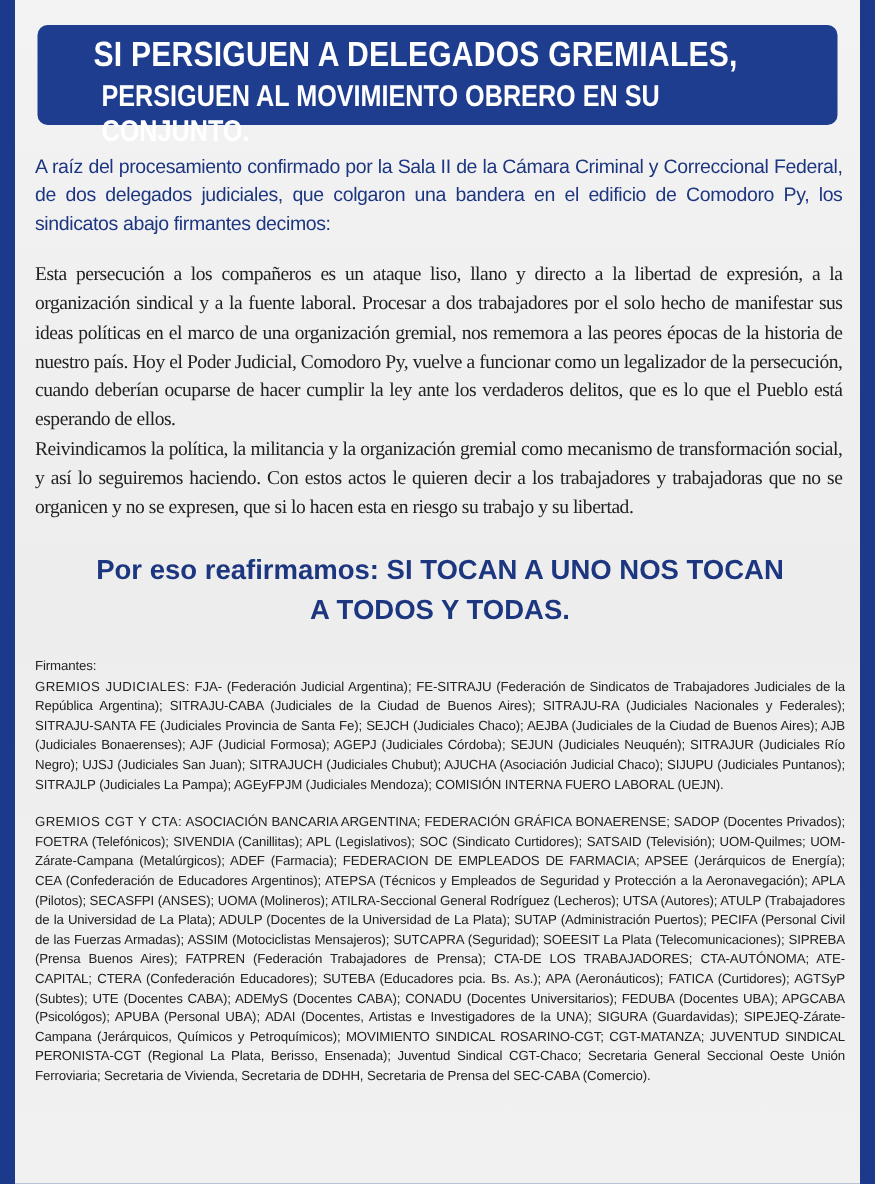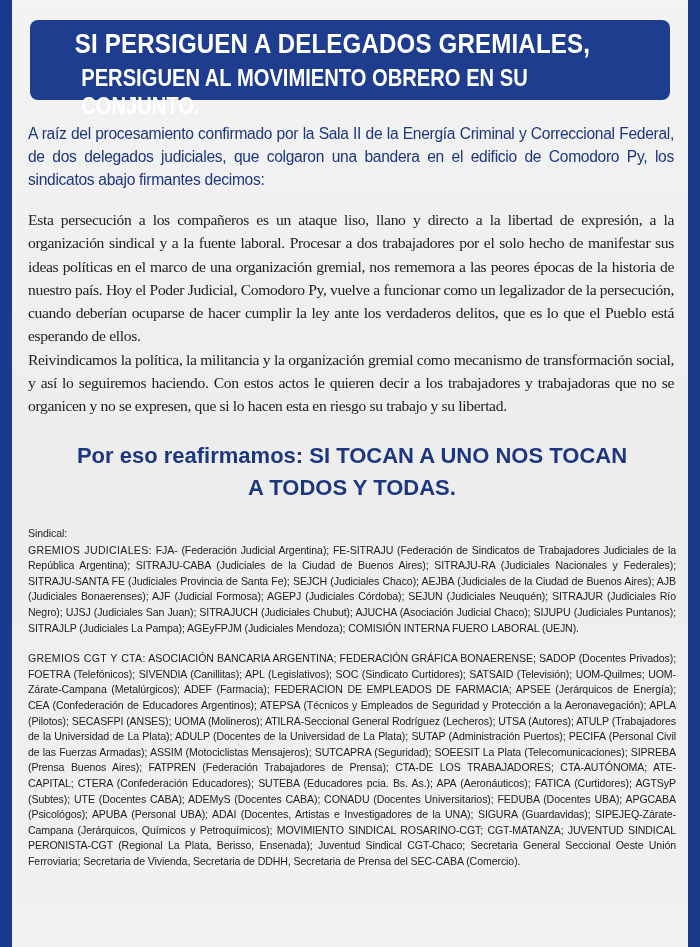--- a/index.html
+++ b/index.html
@@ -48,31 +48,31 @@
 </style>
 </head>
 <body>
 
 <div class="page">
   <div class="banner">
     <div class="l1">SI PERSIGUEN A DELEGADOS GREMIALES,</div>
     <div class="l2">PERSIGUEN AL MOVIMIENTO OBRERO EN SU CONJUNTO.</div>
   </div>
 
-  <div class="intro">A raíz del procesamiento confirmado por la Sala II de la Energía Criminal y Correccional Federal, de dos delegados judiciales, que colgaron una bandera en el edificio de Comodoro Py, los sindicatos abajo firmantes decimos:</div>
+  <div class="intro">A raíz del procesamiento confirmado por la Sala II de la Cámara Criminal y Correccional Federal, de dos delegados judiciales, que colgaron una bandera en el edificio de Comodoro Py, los sindicatos abajo firmantes decimos:</div>
 
   <div class="body">
     <p>Esta persecución a los compañeros es un ataque liso, llano y directo a la libertad de expresión, a la organización sindical y a la fuente laboral. Procesar a dos trabajadores por el solo hecho de manifestar sus ideas políticas en el marco de una organización gremial, nos rememora a las peores épocas de la historia de nuestro país. Hoy el Poder Judicial, Comodoro Py, vuelve a funcionar como un legalizador de la persecución, cuando deberían ocuparse de hacer cumplir la ley ante los verdaderos delitos, que es lo que el Pueblo está esperando de ellos.</p>
     <p>Reivindicamos la política, la militancia y la organización gremial como mecanismo de transformación social, y así lo seguiremos haciendo. Con estos actos le quieren decir a los trabajadores y trabajadoras que no se organicen y no se expresen, que si lo hacen esta en riesgo su trabajo y su libertad.</p>
   </div>
 
   <div class="slogan">
     <div>Por eso reafirmamos: SI TOCAN A UNO NOS TOCAN</div>
     <div>A TODOS Y TODAS.</div>
   </div>
 
   <div class="firm">
-    <span class="label">Sindical:</span>
+    <span class="label">Firmantes:</span>
     <p><b>GREMIOS JUDICIALES:</b><span> FJA- (Federación Judicial Argentina); FE-SITRAJU (Federación de Sindicatos de Trabajadores Judiciales de la República Argentina); SITRAJU-CABA (Judiciales de la Ciudad de Buenos Aires); SITRAJU-RA (Judiciales Nacionales y Federales); SITRAJU-SANTA FE (Judiciales Provincia de Santa Fe); SEJCH (Judiciales Chaco); AEJBA (Judiciales de la Ciudad de Buenos Aires); AJB (Judiciales Bonaerenses); AJF (Judicial Formosa); AGEPJ (Judiciales Córdoba); SEJUN (Judiciales Neuquén); SITRAJUR (Judiciales Río Negro); UJSJ (Judiciales San Juan); SITRAJUCH (Judiciales Chubut); AJUCHA (Asociación Judicial Chaco); SIJUPU (Judiciales Puntanos); SITRAJLP (Judiciales La Pampa); AGEyFPJM (Judiciales Mendoza); COMISIÓN INTERNA FUERO LABORAL (UEJN).</span></p>
     <div class="gap"></div>
     <p><b>GREMIOS CGT Y CTA:</b><span> ASOCIACIÓN BANCARIA ARGENTINA; FEDERACIÓN GRÁFICA BONAERENSE; SADOP (Docentes Privados); FOETRA (Telefónicos); SIVENDIA (Canillitas); APL (Legislativos); SOC (Sindicato Curtidores); SATSAID (Televisión); UOM-Quilmes; UOM-Zárate-Campana (Metalúrgicos); ADEF (Farmacia); FEDERACION DE EMPLEADOS DE FARMACIA; APSEE (Jerárquicos de Energía); CEA (Confederación de Educadores Argentinos); ATEPSA (Técnicos y Empleados de Seguridad y Protección a la Aeronavegación); APLA (Pilotos); SECASFPI (ANSES); UOMA (Molineros); ATILRA-Seccional General Rodríguez (Lecheros); UTSA (Autores); ATULP (Trabajadores de la Universidad de La Plata); ADULP (Docentes de la Universidad de La Plata); SUTAP (Administración Puertos); PECIFA (Personal Civil de las Fuerzas Armadas); ASSIM (Motociclistas Mensajeros); SUTCAPRA (Seguridad); SOEESIT La Plata (Telecomunicaciones); SIPREBA (Prensa Buenos Aires); FATPREN (Federación Trabajadores de Prensa); CTA-DE LOS TRABAJADORES; CTA-AUTÓNOMA; ATE-CAPITAL; CTERA (Confederación Educadores); SUTEBA (Educadores pcia. Bs. As.); APA (Aeronáuticos); FATICA (Curtidores); AGTSyP (Subtes); UTE (Docentes CABA); ADEMyS (Docentes CABA); CONADU (Docentes Universitarios); FEDUBA (Docentes UBA); APGCABA (Psicológos); APUBA (Personal UBA); ADAI (Docentes, Artistas e Investigadores de la UNA); SIGURA (Guardavidas); SIPEJEQ-Zárate-Campana (Jerárquicos, Químicos y Petroquímicos); MOVIMIENTO SINDICAL ROSARINO-CGT; CGT-MATANZA; JUVENTUD SINDICAL PERONISTA-CGT (Regional La Plata, Berisso, Ensenada); Juventud Sindical CGT-Chaco; Secretaria General Seccional Oeste Unión Ferroviaria; Secretaria de Vivienda, Secretaria de DDHH, Secretaria de Prensa del SEC-CABA (Comercio).</span></p>
   </div>
 </div>
 
 </body></html>

